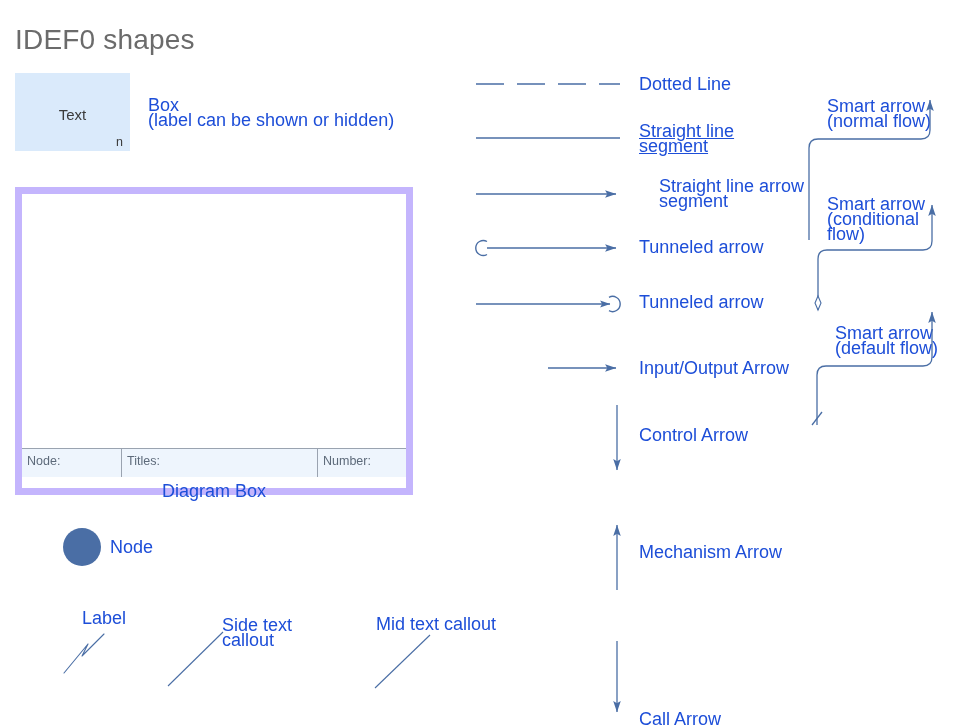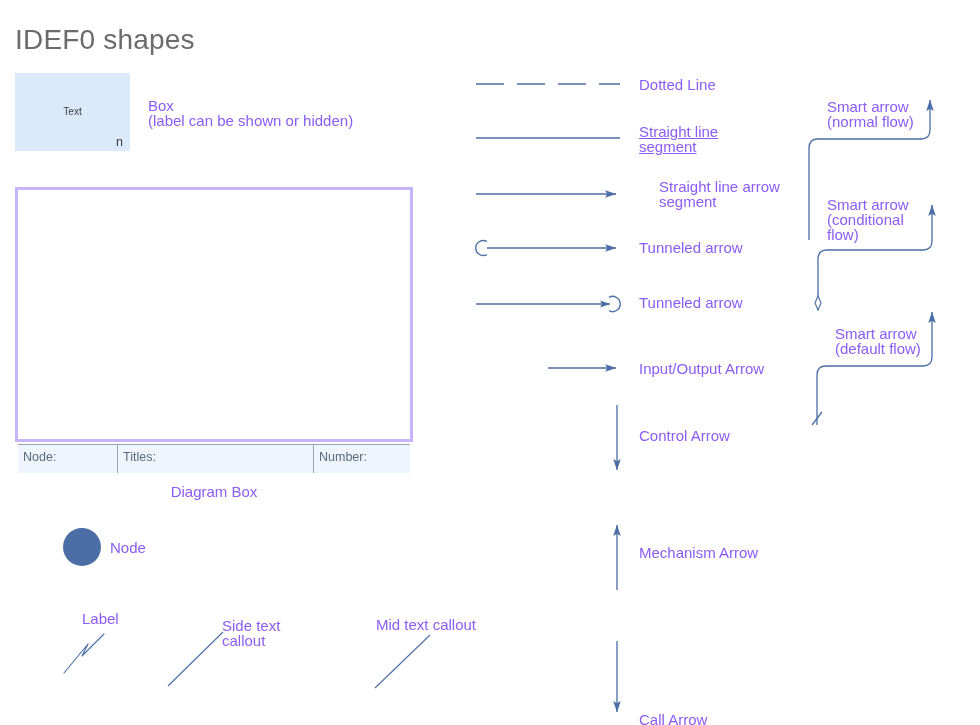--- a/index.html
+++ b/index.html
@@ -23,55 +23,55 @@
     left: 15px; top: 24px;
     font-size: 28px;
     color: #6b6b6b;
     letter-spacing: 0.2px;
     white-space: nowrap;
   }
 
   
   .lbl {
     position: absolute;
-    font-size: 15px;
+    font-size: 18px;
     line-height: 15px;
-    color: #8b5cf6;
+    color: #1d4ed8;
     white-space: pre-line;
   }
   .lbl.center { text-align: center; }
 
   
   #idef0-box {
     position: absolute;
     left: 15px; top: 73px;
     width: 115px; height: 78px;
     background: #daeafb;
   }
   #idef0-box .box-text {
     position: absolute;
     left: 0; right: 0; top: 33px;
     text-align: center;
-    font-size: 10px;
+    font-size: 15px;
     color: #3b3b3b;
   }
   #idef0-box .box-num {
     position: absolute;
     right: 7px; bottom: 2px;
     font-size: 12.5px;
     color: #3b3b3b;
   }
 
   
   #diagram-box {
     position: absolute;
     left: 15px; top: 187px;
-    width: 398px; height: 255px;
+    width: 398px; height: 308px;
     box-sizing: border-box;
-    border: 3px solid #c4b5fd;
+    border: 7px solid #c4b5fd;
     background: #ffffff;
   }
   #diagram-box .db-body {
     height: 254px;
   }
   #diagram-box .db-footer {
     display: flex;
     height: 28px;
     border-top: 1px solid #9aa3b0;
     background: #eef5fd;

